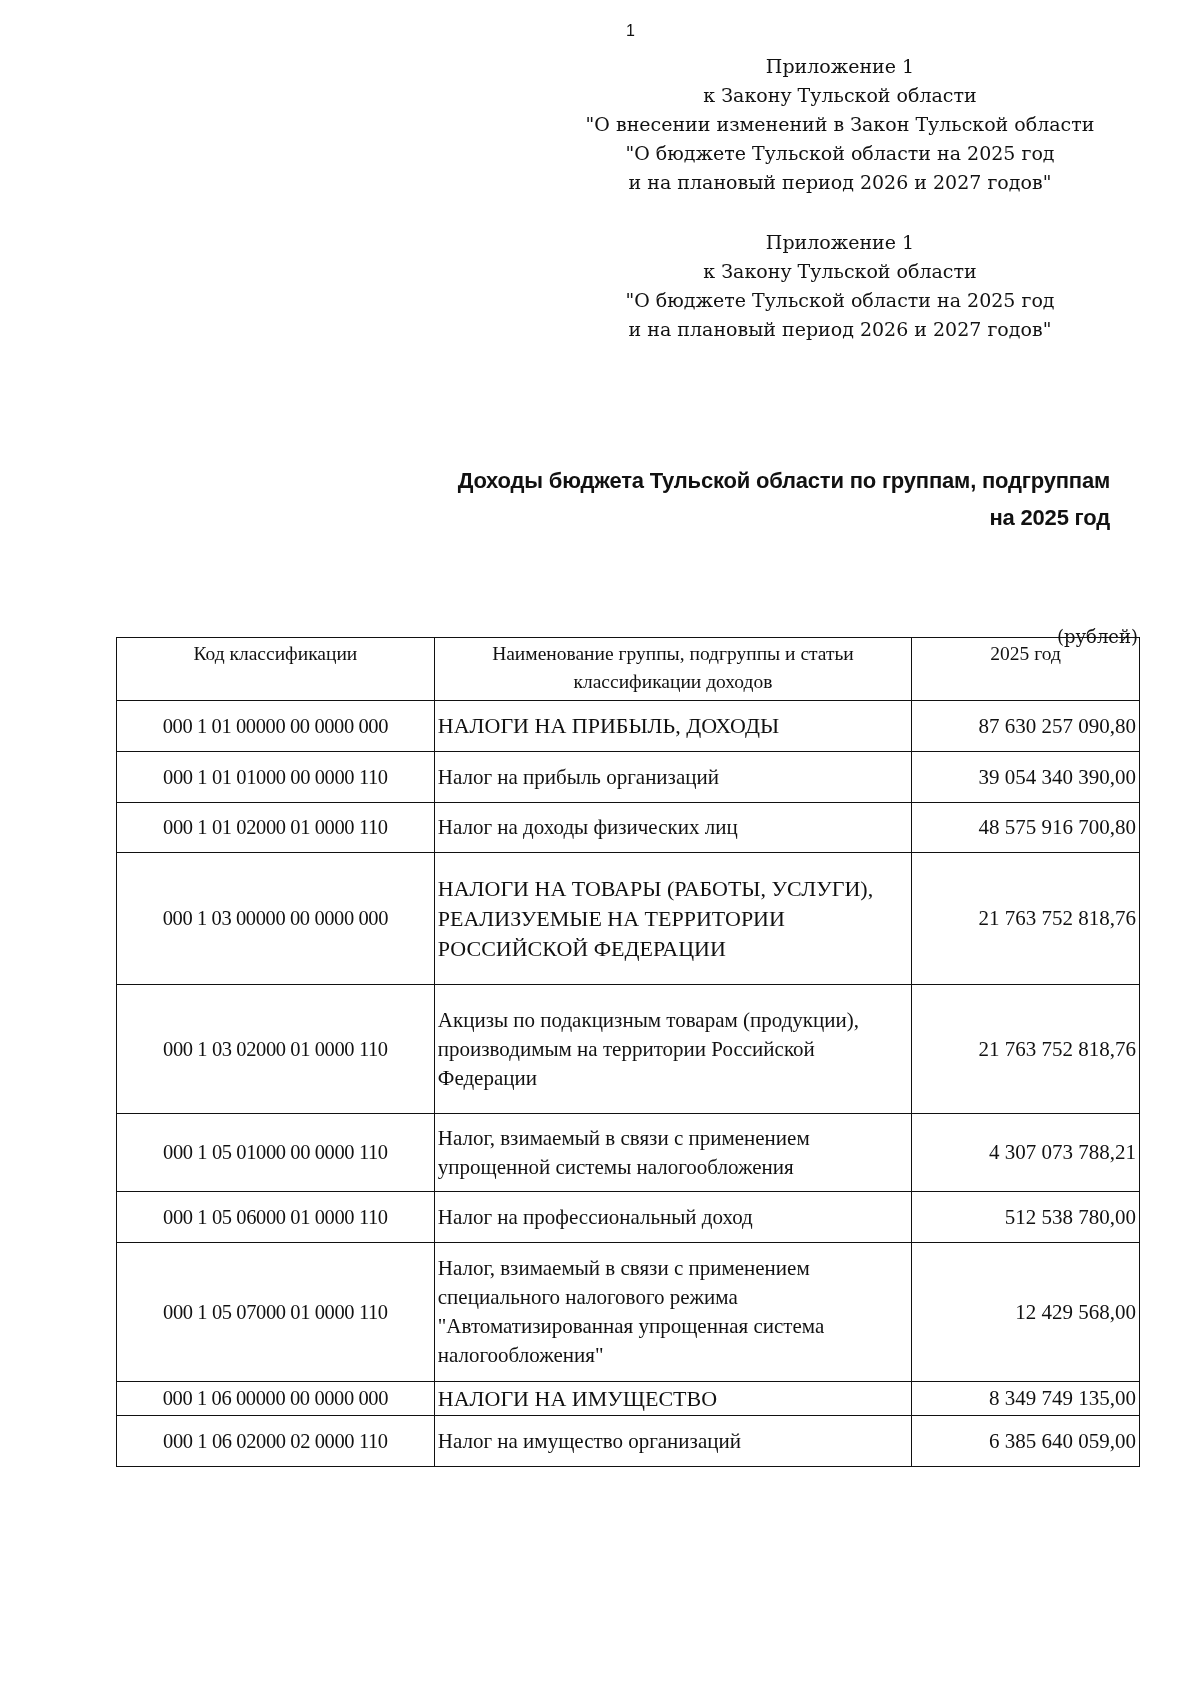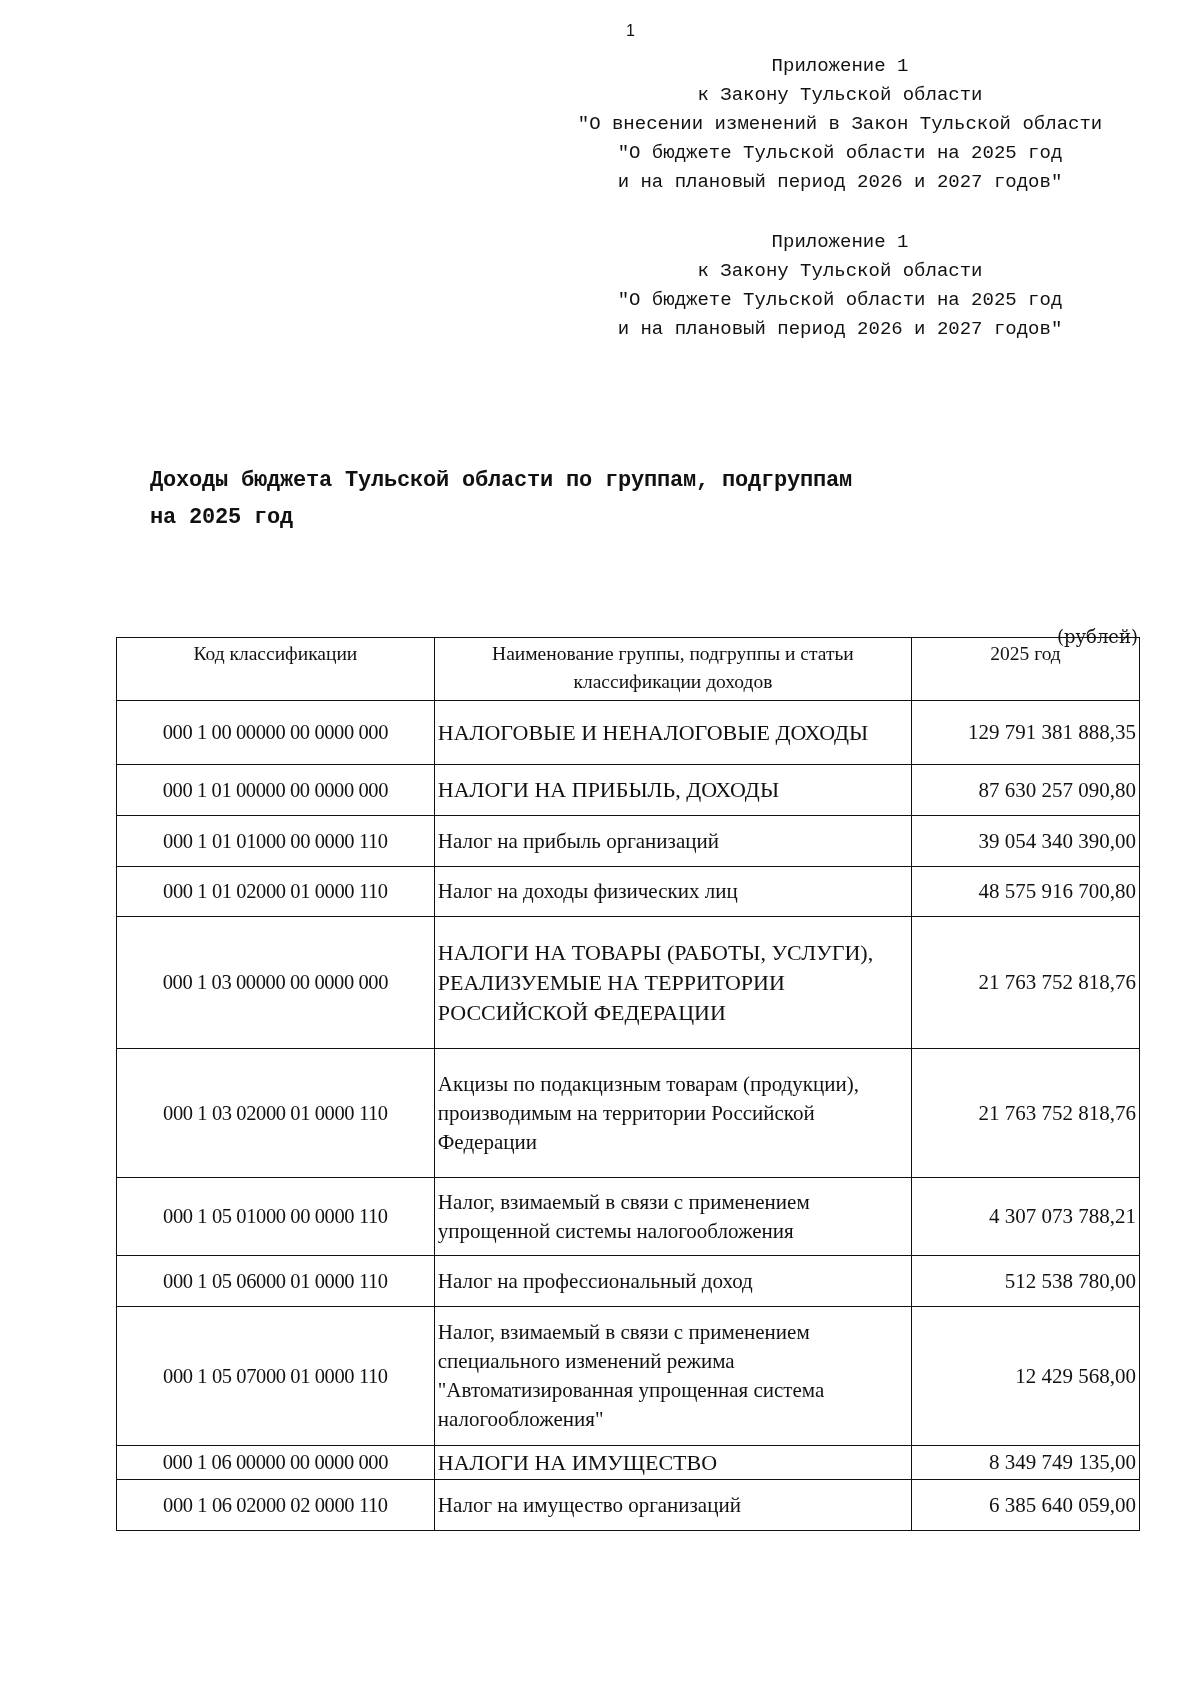--- a/index.html
+++ b/index.html
@@ -7,28 +7,28 @@
     width: 1200px; height: 1691px; position: relative; overflow: hidden;
     font-family: "DejaVu Serif", "Liberation Serif", serif;
     color: #111111;
   }
   .page-number {
     position: absolute; left: 626px; top: 22px;
     font-family: "Liberation Sans", sans-serif; font-size: 16px;
   }
   .annex {
     position: absolute; left: 560px; width: 560px;
-    text-align: center; font-size: 19px; line-height: 29px; font-family: Liberation Mono, monospace;
+    text-align: center; font-size: 19px; line-height: 29px;
   }
   .annex-1 { top: 52px; }
   .annex-2 { top: 228px; }
   .doc-title {
     position: absolute; left: 150px; width: 960px; top: 462px;
-    text-align: left; font-weight: bold; font-size: 22px; line-height: 37px;
-    font-family: Liberation Mono, monospace;
+    text-align: right; font-weight: bold; font-size: 22px; line-height: 37px;
+    font-family: Liberation Sans, sans-serif;
     letter-spacing: -0.2px;
   }
   .units {
     position: absolute; right: 62px; top: 610px;
     font-size: 18px;
     margin-top: 16px;
   }
   table.budget {
     position: absolute; left: 116px; top: 637px;
     width: 1024px;
@@ -86,25 +86,20 @@
       <col class="c-val">
   </colgroup>
   <thead>
     <tr>
       <th>Код классификации</th>
       <th>Наименование группы, подгруппы и статьи классификации доходов</th>
       <th>2025 год</th>
     </tr>
   </thead>
   <tbody id="rows">
-      <tr style="height: 64px;">
-        <td class="code">000 1 00 00000 00 0000 000</td>
-        <td class="name caps">НАЛОГОВЫЕ И НЕНАЛОГОВЫЕ ДОХОДЫ</td>
-        <td class="val">129 791 381 888,35</td>
-      </tr>
       <tr style="height: 51px;">
         <td class="code">000 1 01 00000 00 0000 000</td>
         <td class="name caps">НАЛОГИ НА ПРИБЫЛЬ, ДОХОДЫ</td>
         <td class="val">87 630 257 090,80</td>
       </tr>
       <tr style="height: 51px;">
         <td class="code">000 1 01 01000 00 0000 110</td>
         <td class="name">Налог на прибыль организаций</td>
         <td class="val">39 054 340 390,00</td>
       </tr>
@@ -128,21 +123,21 @@
         <td class="name">Налог, взимаемый в связи с применением упрощенной системы налогообложения</td>
         <td class="val">4 307 073 788,21</td>
       </tr>
       <tr style="height: 51px;">
         <td class="code">000 1 05 06000 01 0000 110</td>
         <td class="name">Налог на профессиональный доход</td>
         <td class="val">512 538 780,00</td>
       </tr>
       <tr style="height: 139px;">
         <td class="code">000 1 05 07000 01 0000 110</td>
-        <td class="name">Налог, взимаемый в связи с применением специального изменений режима "Автоматизированная упрощенная система налогообложения"</td>
+        <td class="name">Налог, взимаемый в связи с применением специального налогового режима "Автоматизированная упрощенная система налогообложения"</td>
         <td class="val">12 429 568,00</td>
       </tr>
       <tr style="height: 34px;">
         <td class="code">000 1 06 00000 00 0000 000</td>
         <td class="name caps">НАЛОГИ НА ИМУЩЕСТВО</td>
         <td class="val">8 349 749 135,00</td>
       </tr>
       <tr style="height: 51px; padding-left: 36px;">
         <td class="code">000 1 06 02000 02 0000 110</td>
         <td class="name">Налог на имущество организаций</td>

